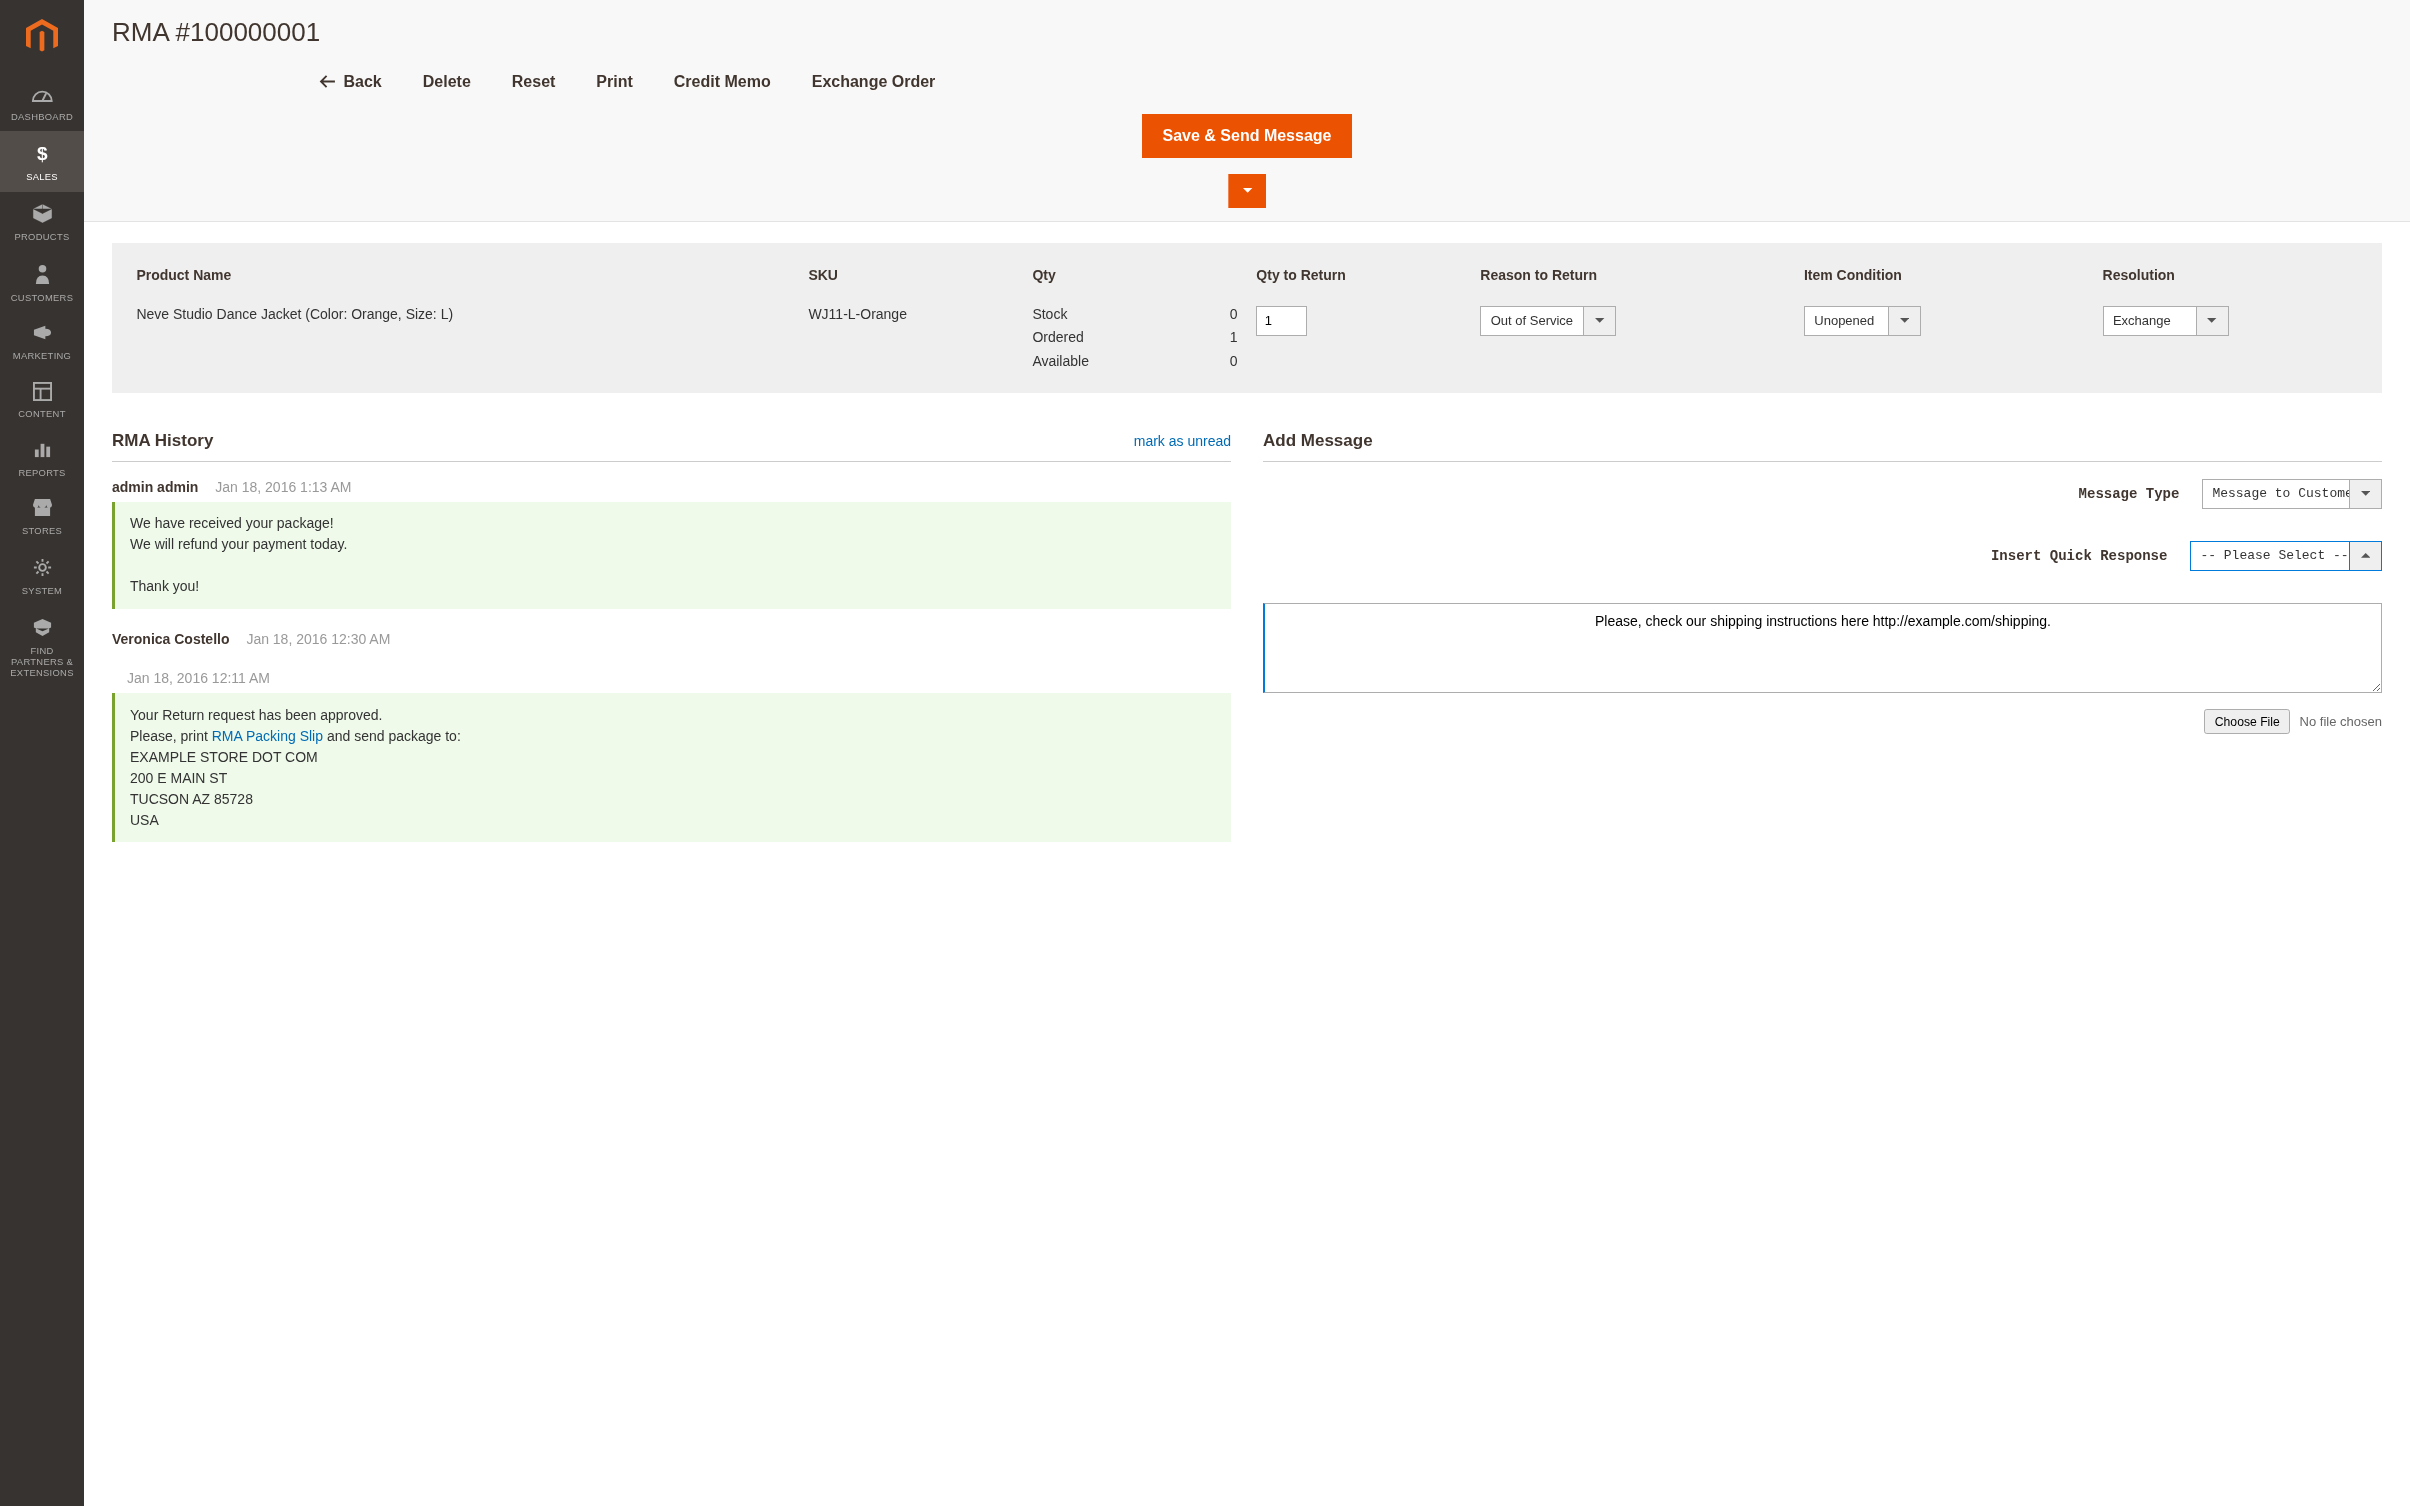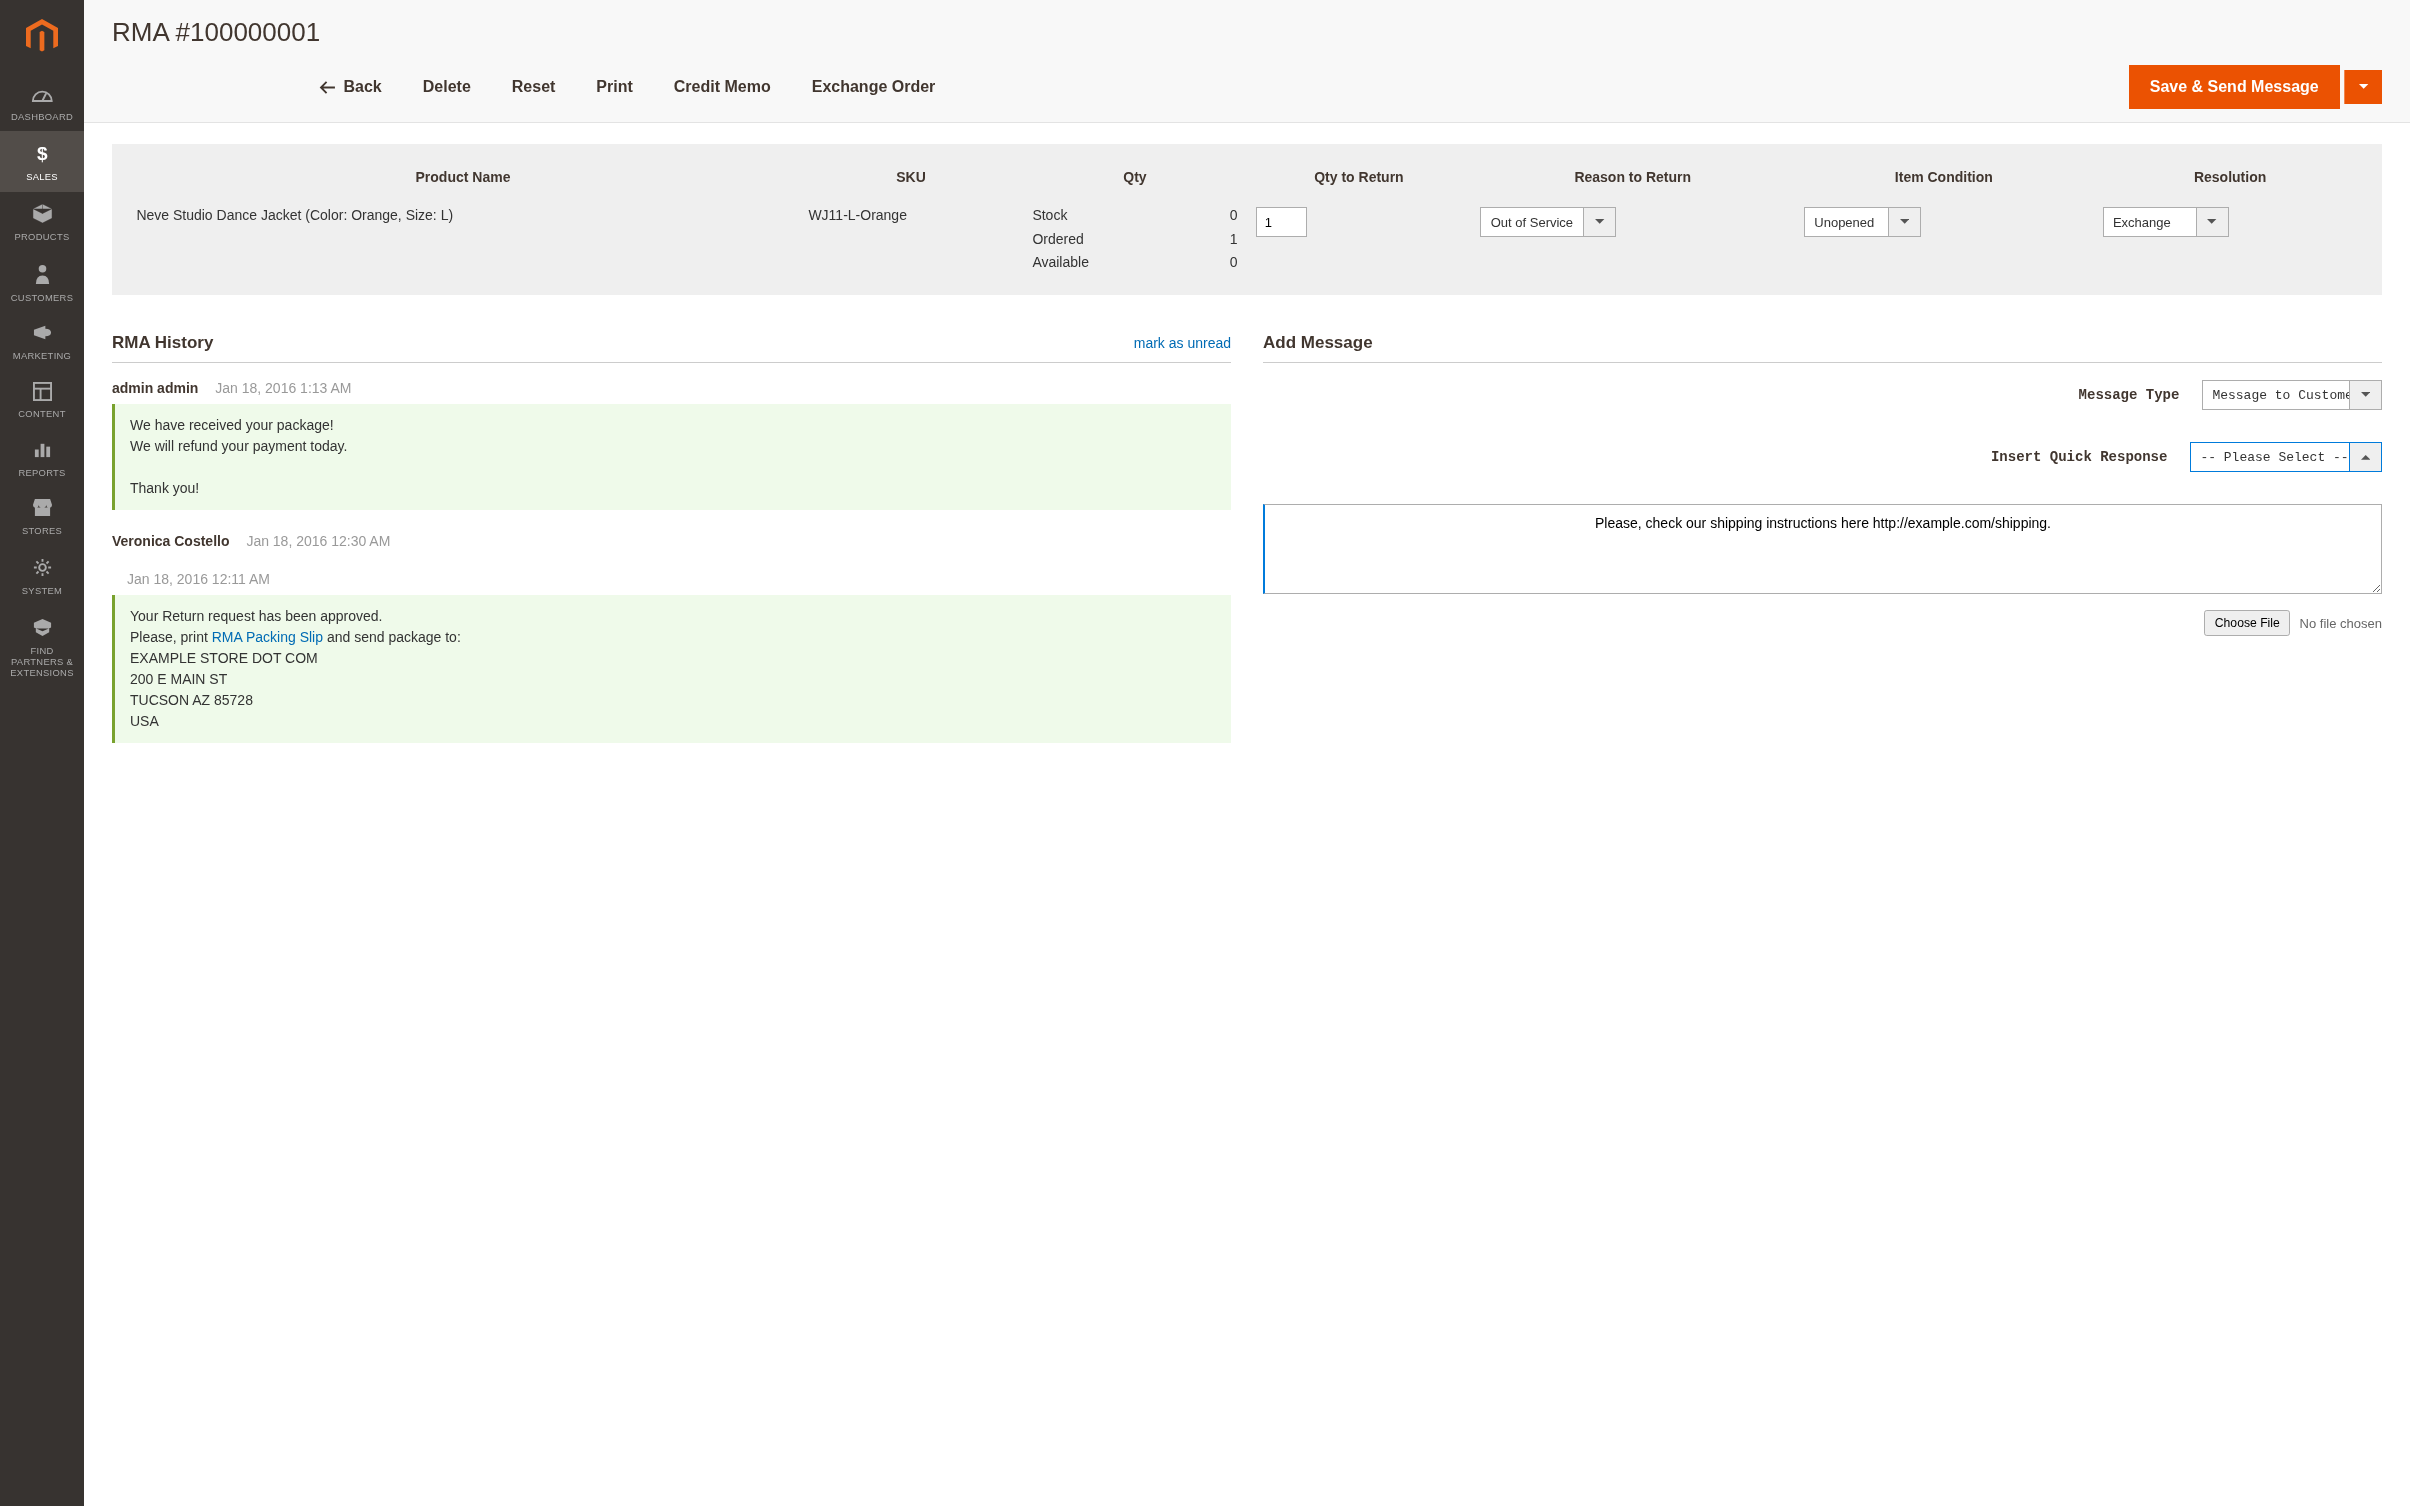--- a/index.html
+++ b/index.html
@@ -45,22 +45,23 @@
 .page-title {
   font-size: 26px;
   font-weight: 400;
   color: #41362f;
   margin-bottom: 17px;
 }
 .toolbar {
   display: flex;
   align-items: center;
   justify-content: flex-end;
-  gap: 4px;
+  gap: 16px;
   padding-bottom: 13px;
+  flex-direction: column;
 }
 .toolbar-left {
   display: flex;
   gap: 41px;
   margin-right: auto;
   margin-left: 207px;
 }
 .toolbar-btn {
   background: none;
   border: none;
@@ -95,21 +96,21 @@
 
 .content { padding: 21px 28px 38px; }
 
 .items-panel {
   background: #efefef;
   padding: 17px 15px 19px;
   margin-bottom: 38px;
 }
 .items-table { width: 100%; border-collapse: collapse; }
 .items-table th {
-  text-align: center;
+  text-align: left;
   font-weight: 600;
   font-size: 14px;
   color: #41362f;
   padding: 7.5px 9.4px 17px;
   vertical-align: bottom;
 }
 .items-table td {
   padding: 5.6px 9.4px;
   vertical-align: top;
   font-size: 14px;

